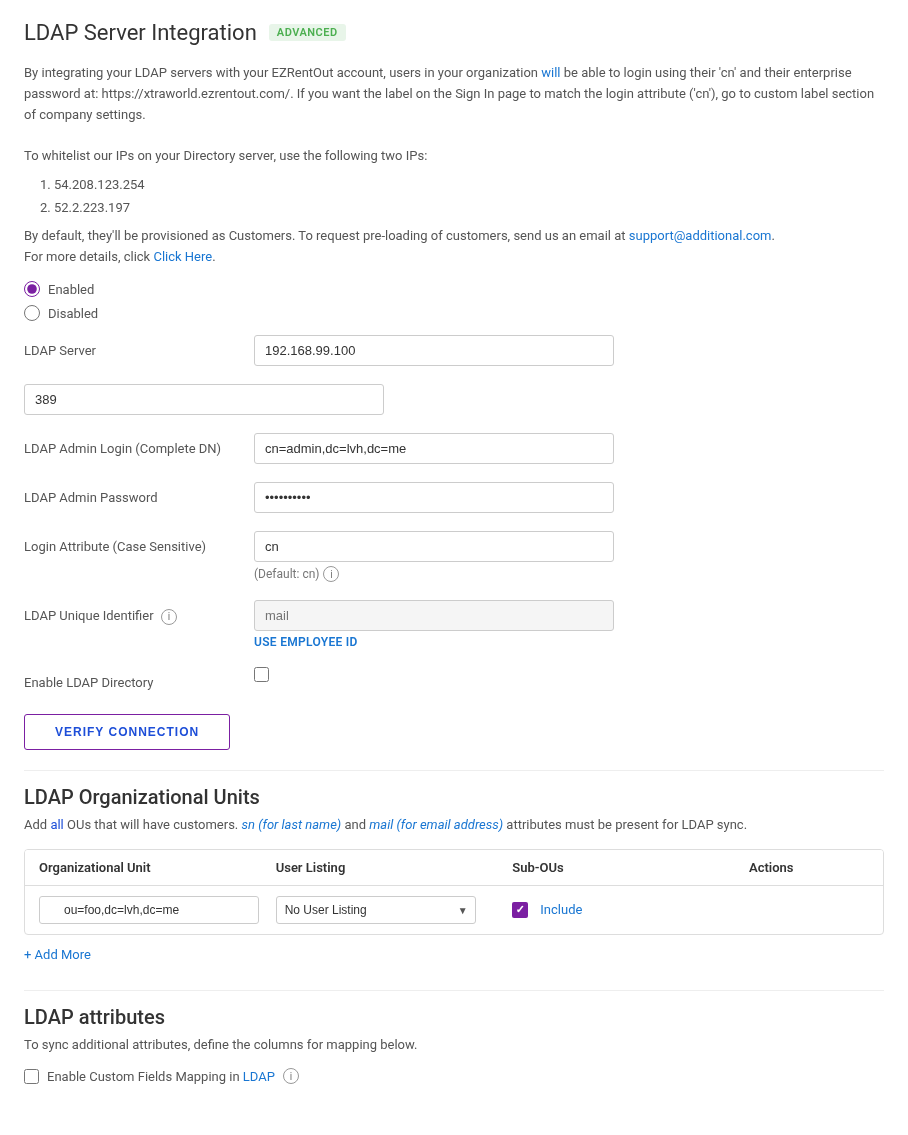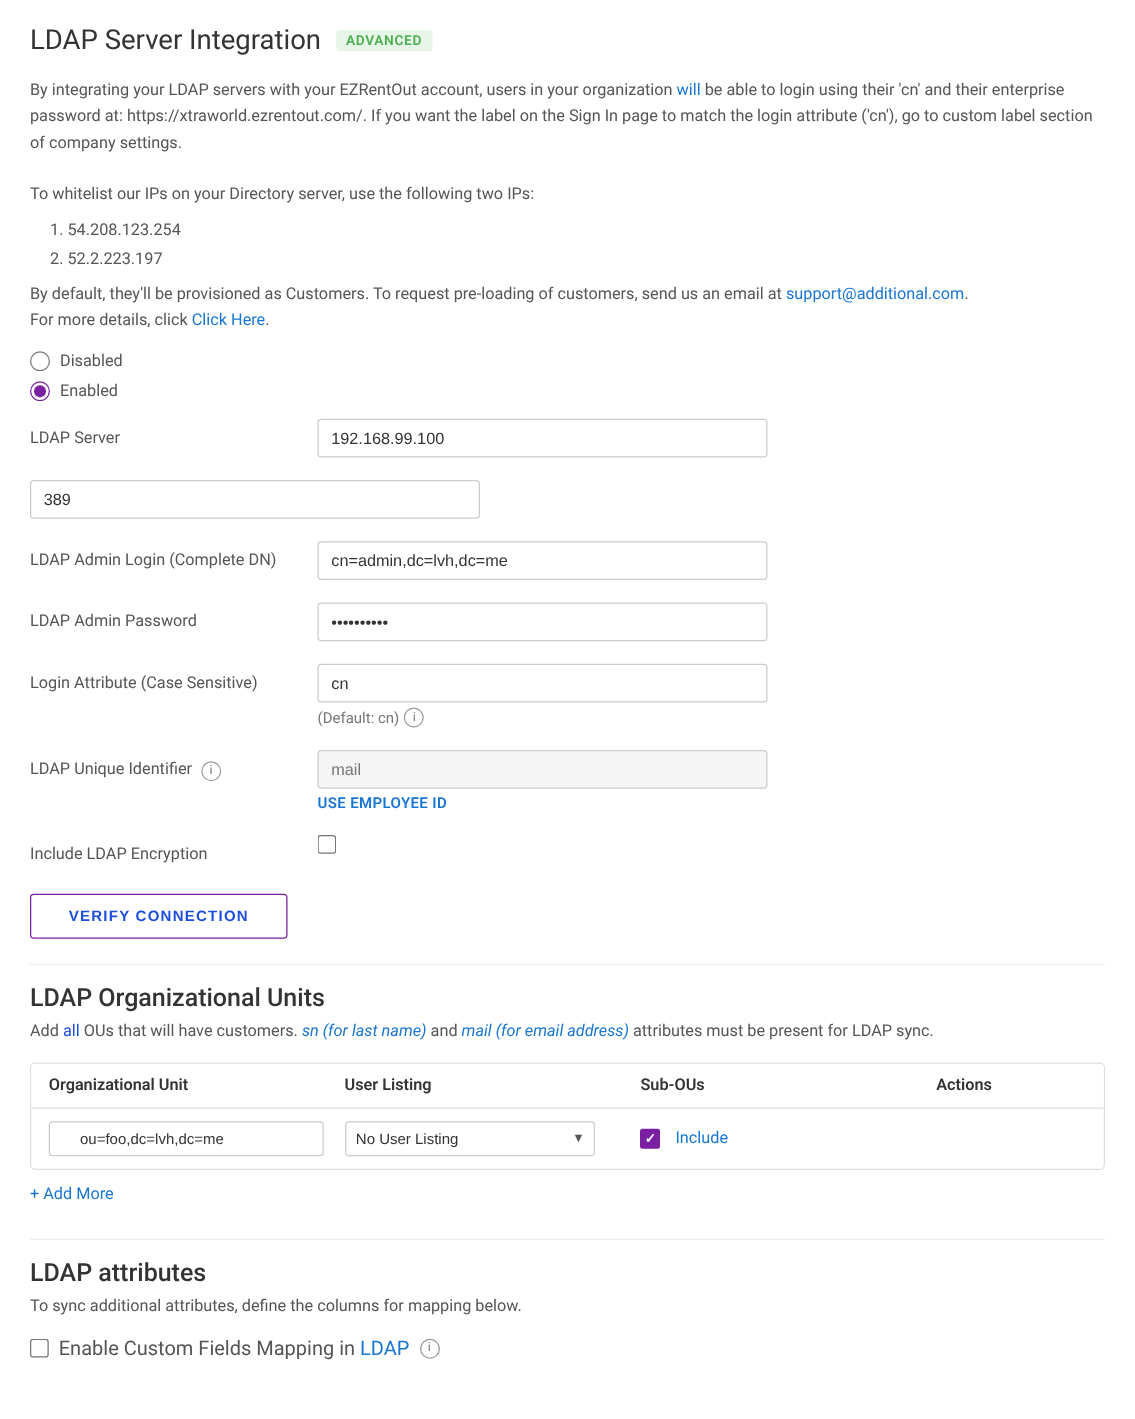--- a/index.html
+++ b/index.html
@@ -303,21 +303,21 @@
       gap: 8px;
       margin-top: 8px;
     }
 
     .enable-custom-fields-row input[type="checkbox"] {
       width: 15px;
       height: 15px;
     }
 
     .enable-custom-label {
-      font-size: 16px;
+      font-size: 13px;
       color: #555;
     }
 
     .enable-custom-label span {
       color: #1976d2;
     }
 
     .divider {
       border: none;
       border-top: 1px solid #eee;
@@ -343,26 +343,26 @@
     <div>2. <span>52.2.223.197</span></div>
   </div>
   <p>
     By default, they'll be provisioned as Customers. To request pre-loading of customers, send us an email at <a href="#" class="link">support@additional.com</a>.
     <br>For more details, click <a href="#" class="link">Click Here</a>.
   </p>
 </div>
 
 <div class="radio-group">
   <label class="radio-item">
+    <input type="radio" name="status" checked="" style="">
+    <span class="radio-label">Enabled</span>
+  </label>
+  <label class="radio-item">
     <input type="radio" name="status" style="">
     <span class="radio-label">Disabled</span>
-  </label>
-  <label class="radio-item">
-    <input type="radio" name="status" checked="" style="">
-    <span class="radio-label">Enabled</span>
   </label>
 </div>
 
 <div class="form-section">
 
   
   <div class="form-row">
     <div class="form-label">LDAP Server</div>
     <div class="form-control-wrap">
       <input type="text" class="form-input" value="192.168.99.100" style="">
@@ -413,21 +413,21 @@
     <div class="form-control-wrap">
       <input type="text" class="form-input" placeholder="mail" style="background: rgb(245, 245, 245); color: rgb(153, 153, 153);">
       <div>
         <span class="use-employee-id">USE EMPLOYEE ID</span>
       </div>
     </div>
   </div>
 
   
   <div class="form-row">
-    <div class="form-label">Include LDAP Encryption</div>
+    <div class="form-label">Enable LDAP Directory</div>
     <div class="form-control-wrap">
       <div class="checkbox-row">
         <input type="checkbox" style="">
       </div>
     </div>
   </div>
 
   
   <button class="verify-btn">VERIFY CONNECTION</button>
 

